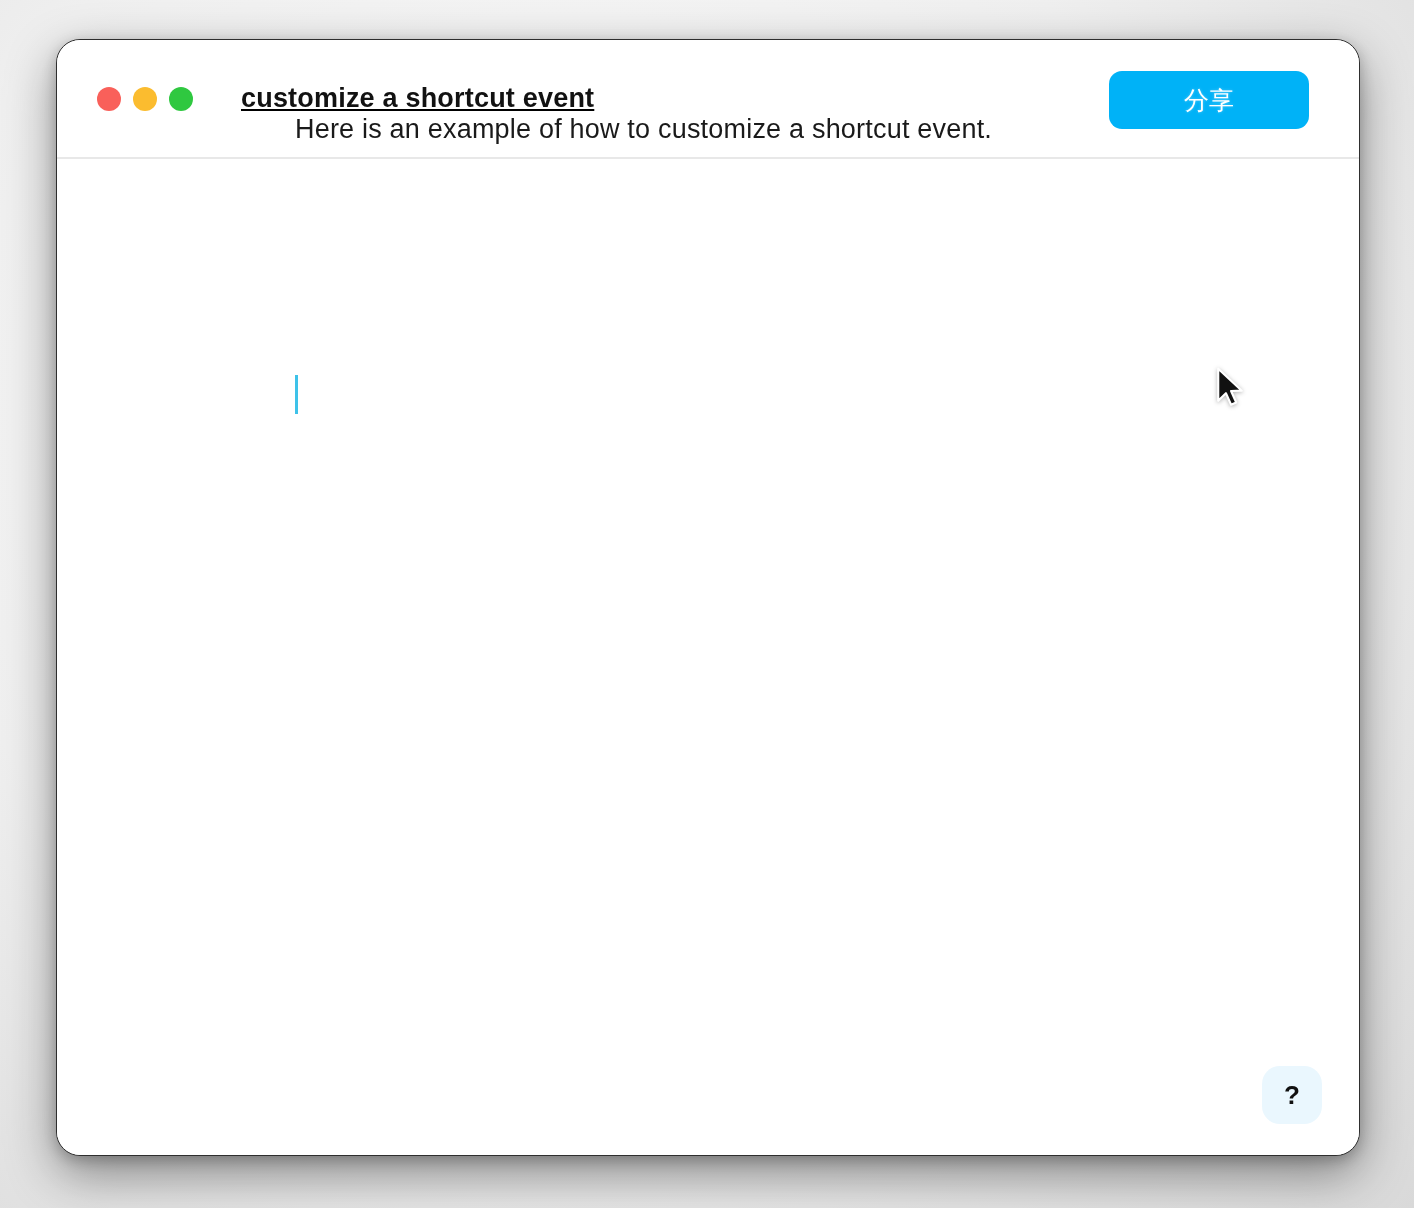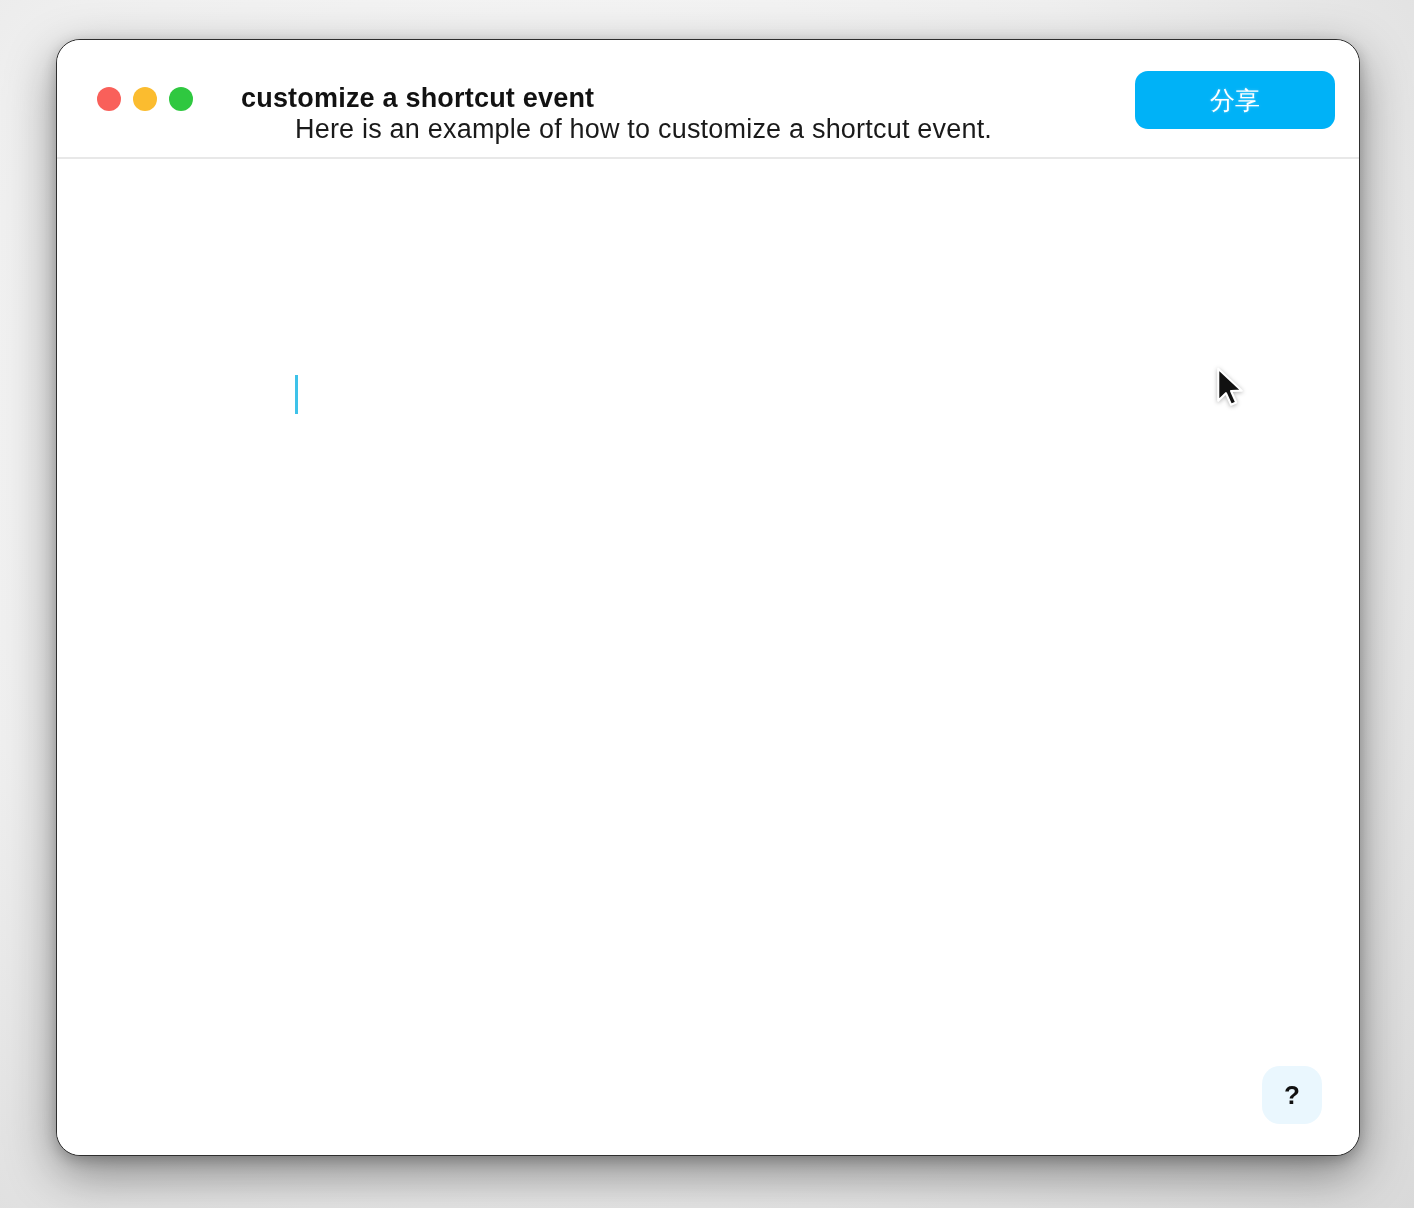--- a/index.html
+++ b/index.html
@@ -28,20 +28,21 @@
   .title-bar {
     position: absolute;
     left: 0; top: 0; right: 0;
     height: 119px;
     display: flex;
     align-items: center;
     padding-left: 40px;
     border-bottom: 2px solid #e8e8e8;
     border-radius: 24px 24px 0 0;
     background: #ffffff;
+    text-decoration: underline;
   }
   .traffic-lights { display: flex; align-items: center; gap: 12px; }
   .tl-dot {
     width: 24px; height: 24px;
     border-radius: 50%;
     cursor: pointer;
   }
   .tl-close    { background: #F9605A; }
   .tl-minimize { background: #FBBC2F; }
   .tl-zoom     { background: #2FC840; }
@@ -49,21 +50,21 @@
   .window-title {
     margin-left: 48px;
     font-size: 27px;
     font-weight: 700;
     color: #121212;
     letter-spacing: 0.2px;
   }
 
   .share-button {
     position: absolute;
-    left: 1078px; top: 31px;
+    left: 1052px; top: 31px;
     width: 200px; height: 58px;
     border: none;
     border-radius: 13px;
     background: #00B2F7;
     color: #ffffff;
     font-size: 25px;
     font-family: inherit;
     display: flex;
     align-items: center;
     justify-content: center;

